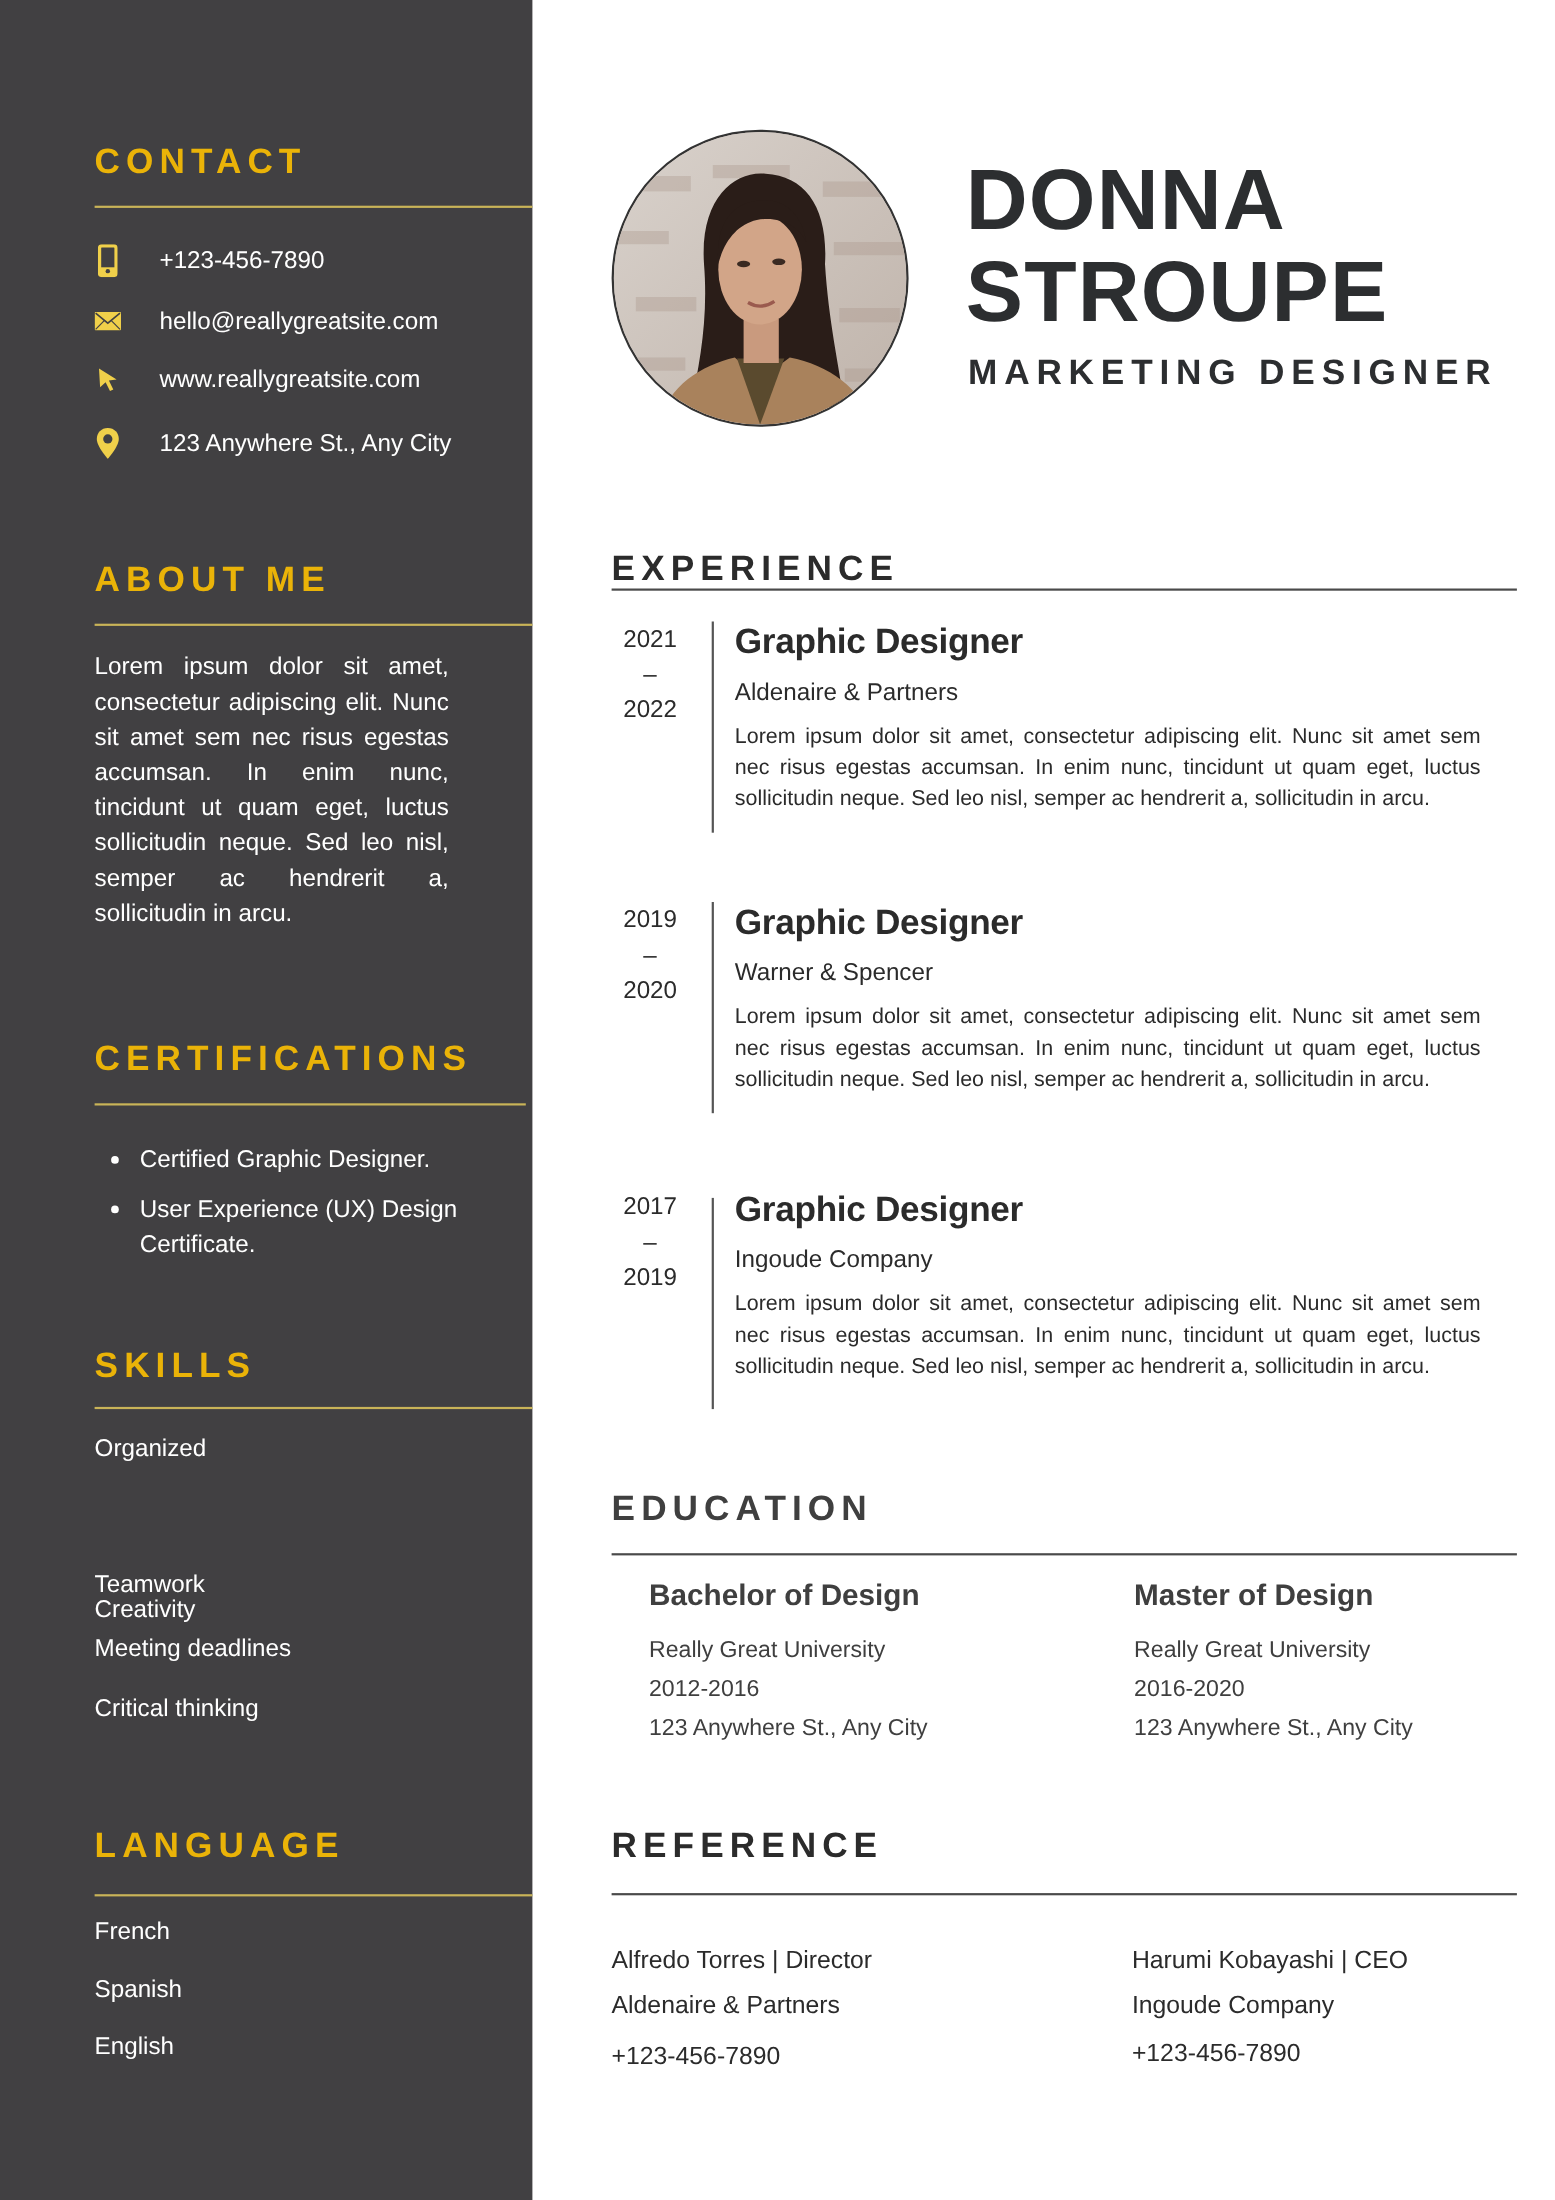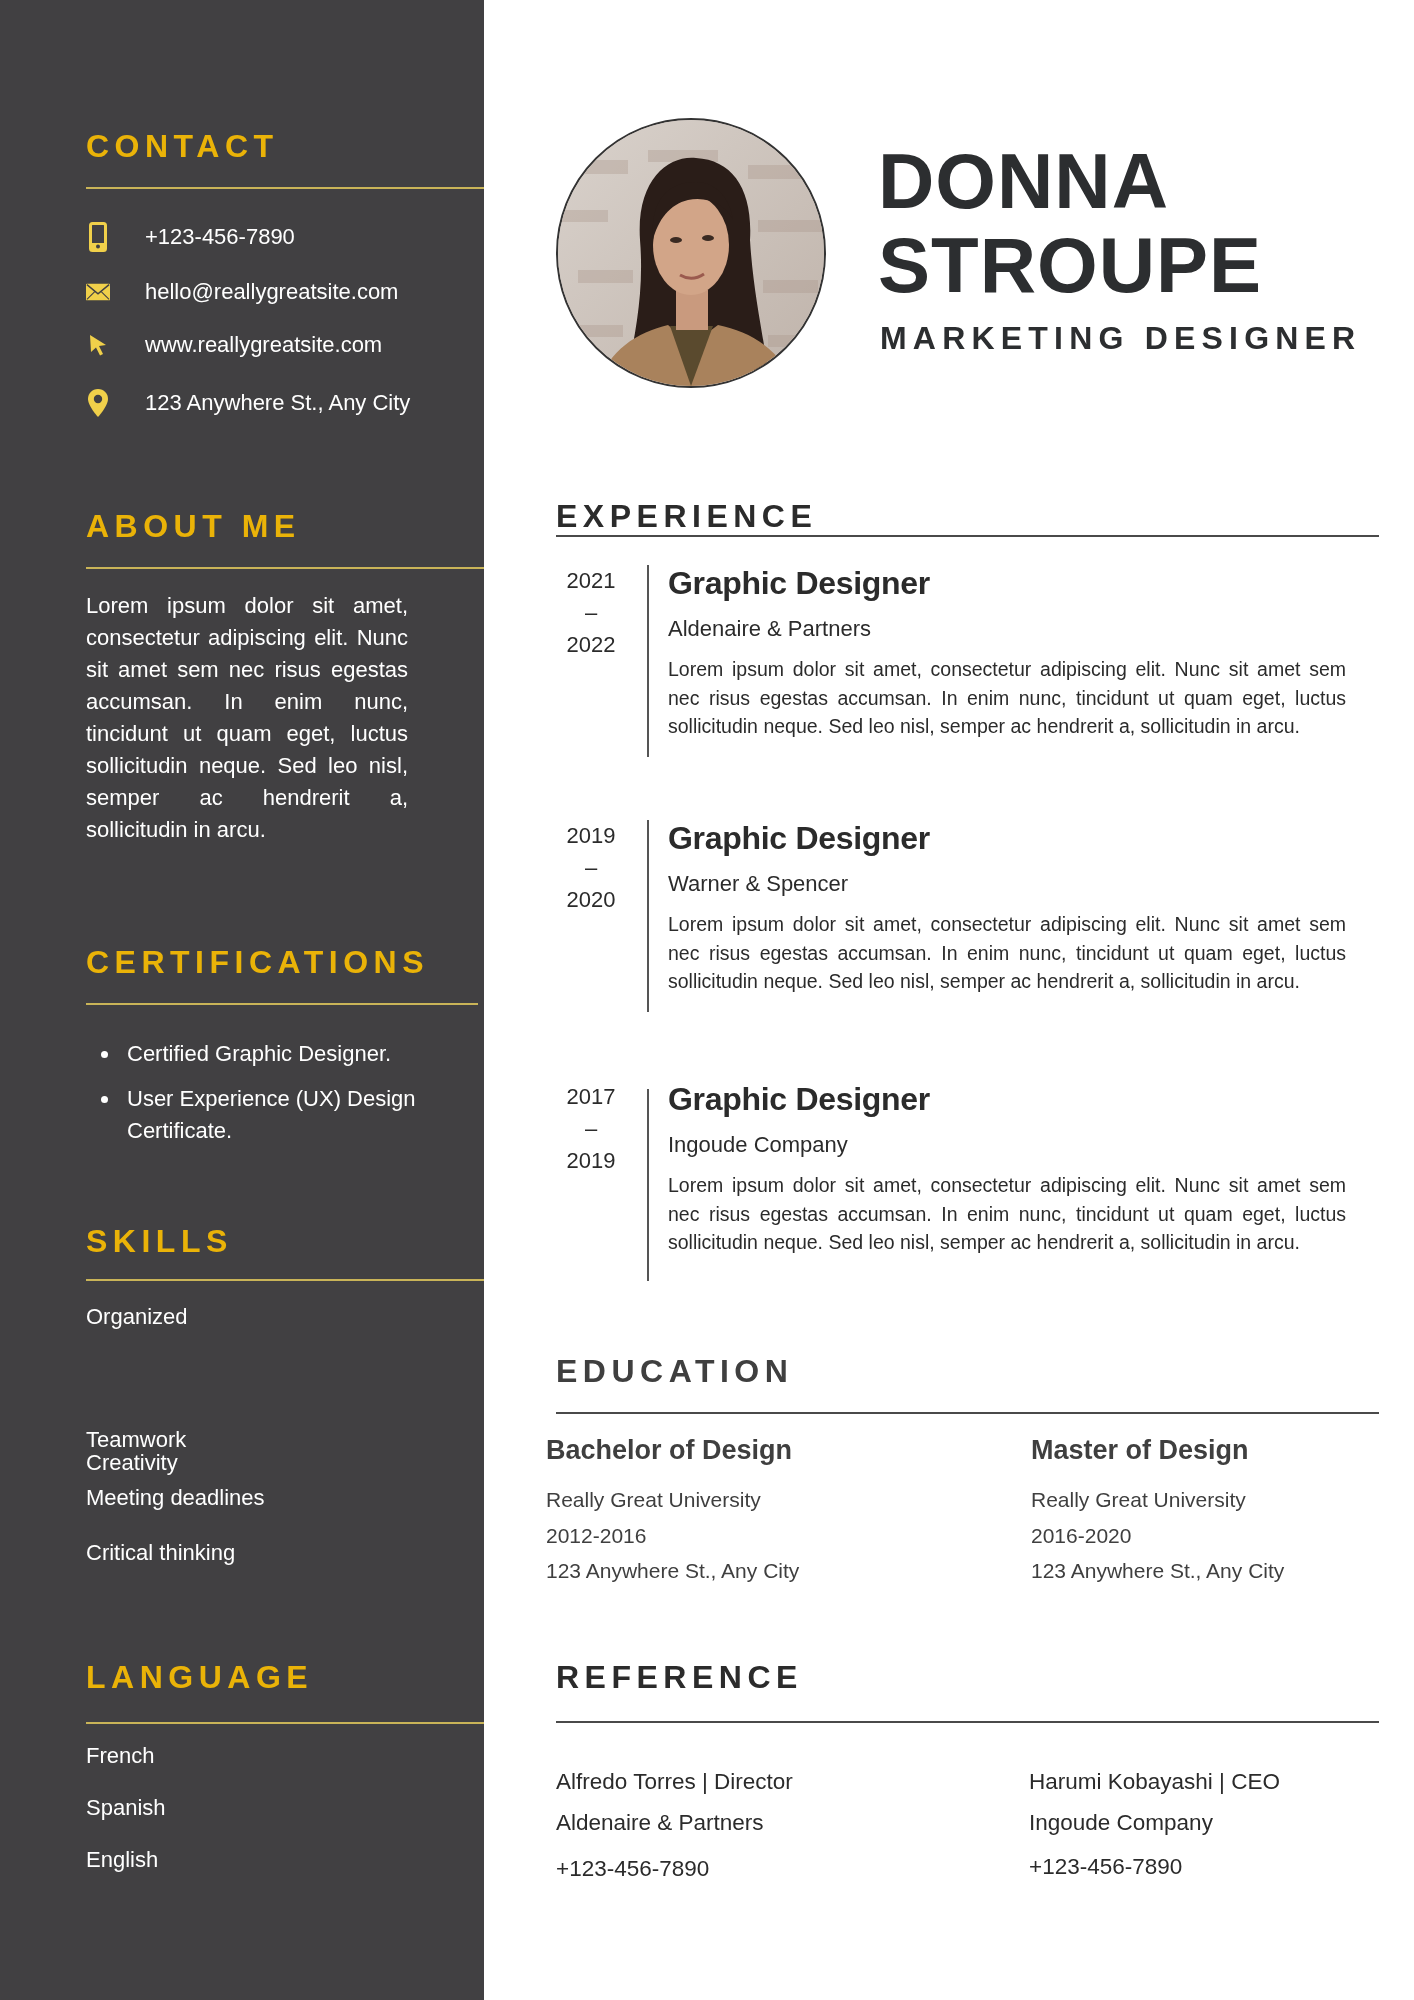--- a/index.html
+++ b/index.html
@@ -234,21 +234,21 @@
       <div class="exp-company">Ingoude Company</div>
       <p class="exp-desc">Lorem ipsum dolor sit amet, consectetur adipiscing elit. Nunc sit amet sem nec risus egestas accumsan. In enim nunc, tincidunt ut quam eget, luctus sollicitudin neque. Sed leo nisl, semper ac hendrerit a, sollicitudin in arcu.</p>
     </div>
   </div>
 </section>
 
 <section>
   <div class="main-heading" style="top:1355px; color:#3f3f3f;">EDUCATION</div>
   <div class="dark-rule" style="top:1412px;"></div>
 
-  <div class="edu-col" style="left:546px; top:1437px;">
+  <div class="edu-col" style="left:590px; top:1437px;">
     <div class="edu-title">Bachelor of Design</div>
     <div class="edu-line" style="top:52px;">Really Great University</div>
     <div class="edu-line" style="top:88px;">2012-2016</div>
     <div class="edu-line" style="top:123px;">123 Anywhere St., Any City</div>
   </div>
 
   <div class="edu-col" style="left:1031px; top:1437px;">
     <div class="edu-title">Master of Design</div>
     <div class="edu-line" style="top:52px;">Really Great University</div>
     <div class="edu-line" style="top:88px;">2016-2020</div>

